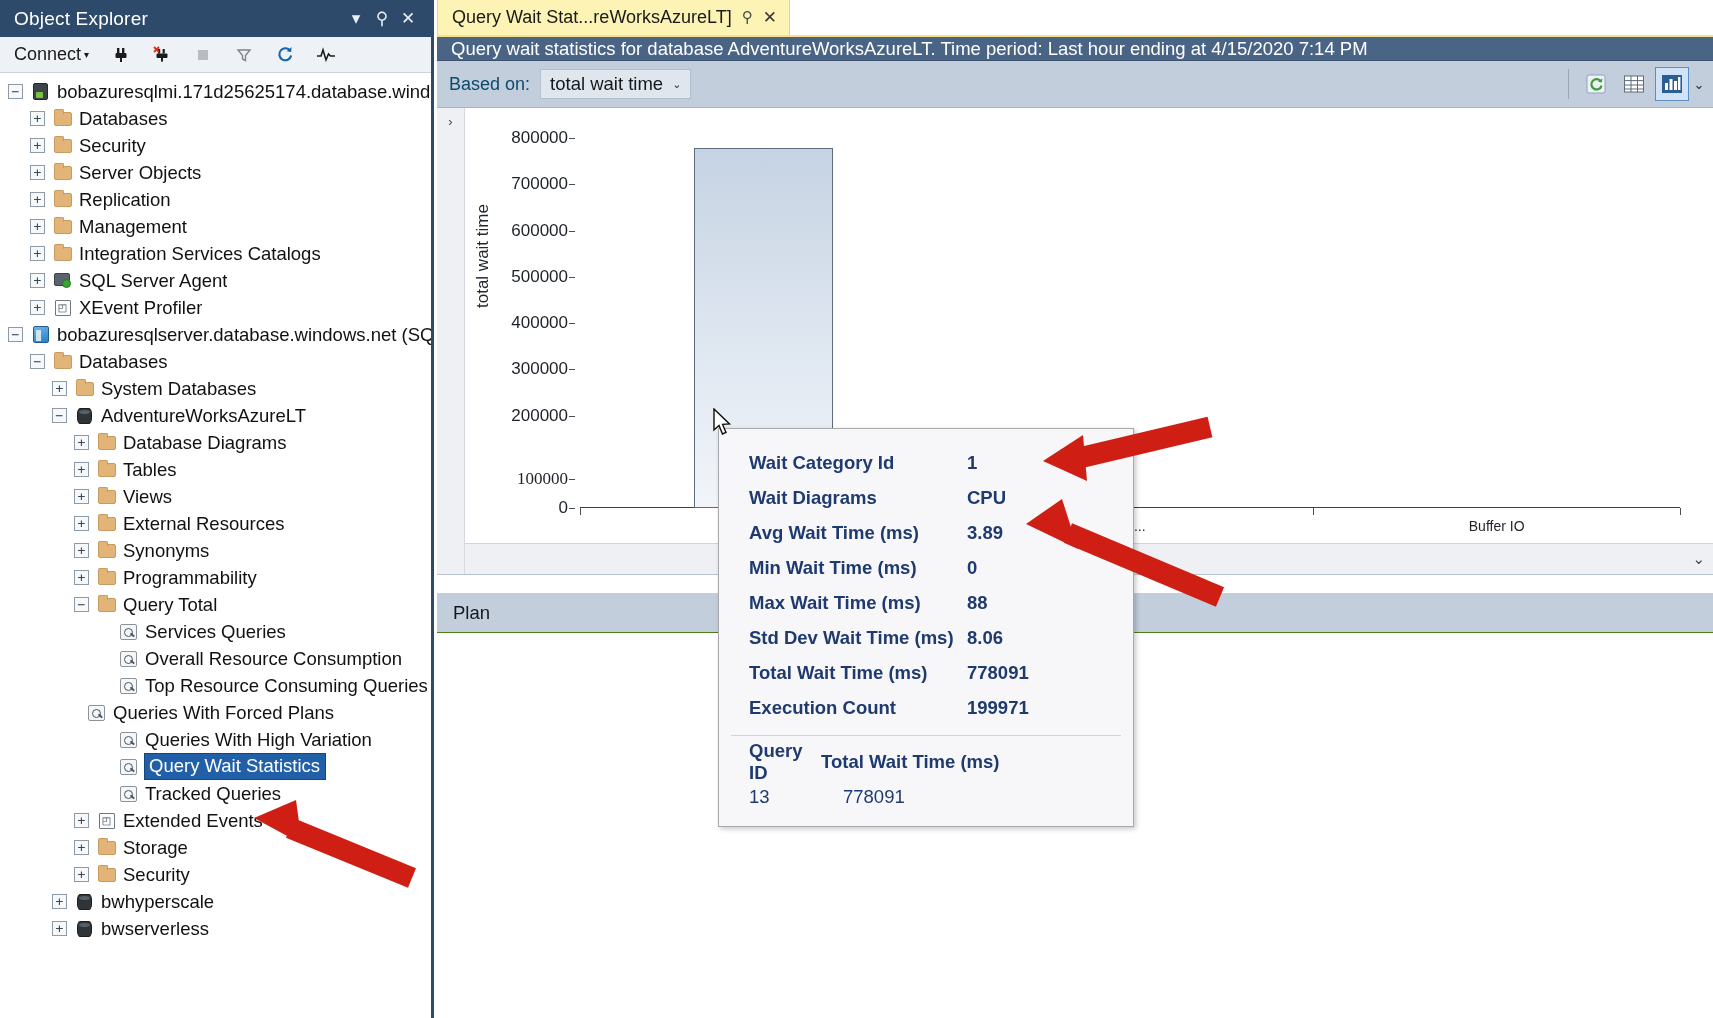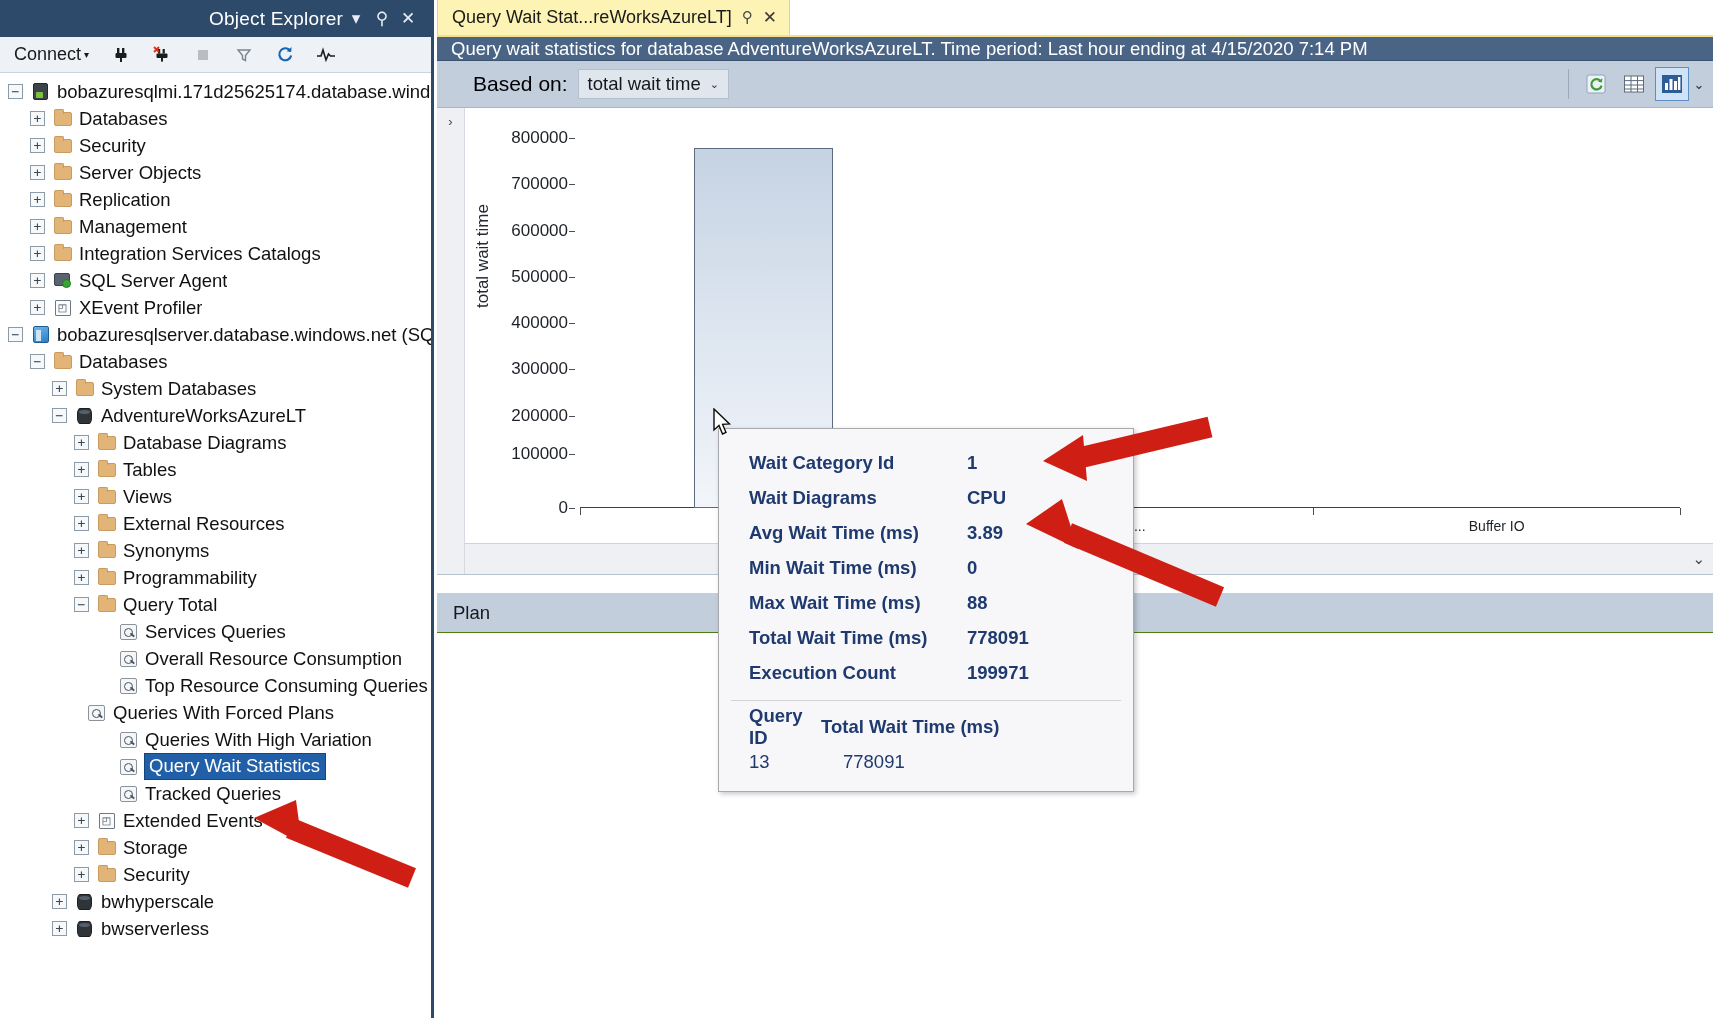--- a/index.html
+++ b/index.html
@@ -20,21 +20,21 @@
     border-right: 3px solid #2d4a6b;
   }
   .oe-titlebar {
     height: 37px;
     background: #2d4a6b;
     color: #ffffff;
     display: flex; align-items: center;
     padding: 0 10px 0 14px;
     font-size: 19px;
   }
-  .oe-title-text { flex: 1; letter-spacing: .2px; text-align: right; }
+  .oe-title-text { flex: 1; letter-spacing: .2px; }
   .oe-title-btn {
     width: 26px; text-align: center;
     font-size: 17px; color: #e8eef5; cursor: default;
   }
   .oe-toolbar {
     height: 36px;
     background: #eef1f5;
     border-bottom: 1px solid #ccd3dc;
     display: flex; align-items: center;
     padding: 0 6px 0 10px;
@@ -185,21 +185,21 @@
     color: #ffffff; display: flex; align-items: center;
     padding-left: 14px; font-size: 18.5px;
     border-bottom: 1px solid #3b5270;
   }
   .doc-toolbar {
     height: 47px; background: #c3cedd;
     display: flex; align-items: center;
     padding: 0 6px 0 12px;
     border-bottom: 1px solid #a8b5c7;
   }
-  .basedon-label { font-size: 21px; color: #000000; margin-right: 10px; margin-left: 24px; }
+  .basedon-label { font-size: 18px; color: #0c4a6e; margin-right: 10px; }
   .basedon-select {
     height: 30px; background: #dfe6ee;
     border: 1px solid #b3bfcd;
     display: flex; align-items: center; gap: 9px;
     padding: 0 9px; font-size: 18.5px; color: #15181c;
   }
   .sel-caret { font-size: 11px; color: #333; }
   .tb-spacer { flex: 1; }
   .tb-divider { width: 1px; height: 30px; background: #9aa8ba; margin: 0 8px; }
   .chart-tb-btn {
@@ -643,21 +643,21 @@
     </div>
 
     <div class="chart-panel">
       <div class="chart-gutter">
         <span>›</span>
       </div>
       <div class="chart-canvas">
         <div class="y-axis-title">total wait time</div>
         <div id="yticks">
             <div class="ytick" style="top: 400px; left: 3px;">0</div>
-            <div class="ytick" style="top: 346px; left: 3px;">100000</div>
+            <div class="ytick" style="top: 371px; left: 3px; font-family: Liberation Serif, serif;">100000</div>
             <div class="ytick" style="top: 307.5px; left: 3px;">200000</div>
             <div class="ytick" style="top: 261.25px; left: 3px;">300000</div>
             <div class="ytick" style="top: 215px; left: 3px;">400000</div>
             <div class="ytick" style="top: 168.75px; left: 3px;">500000</div>
             <div class="ytick" style="top: 122.5px; left: 3px;">600000</div>
             <div class="ytick" style="top: 76.25px; left: 3px;">700000</div>
             <div class="ytick" style="top: 30px; left: 3px;">800000</div>
           </div>
         <div id="plot">
             <div class="plot-frame" style="left: 115px; top: 30px; width: 1100px; height: 370px;"></div>
@@ -697,20 +697,24 @@
         </div>
         <div class="tt-row">
           <span class="tt-key">Min Wait Time (ms)</span>
           <span class="tt-val">0</span>
         </div>
         <div class="tt-row">
           <span class="tt-key">Max Wait Time (ms)</span>
           <span class="tt-val">88</span>
         </div>
         <div class="tt-row">
+          <span class="tt-key">Std Dev Wait Time (ms)</span>
+          <span class="tt-val">8.06</span>
+        </div>
+        <div class="tt-row">
           <span class="tt-key">Total Wait Time (ms)</span>
           <span class="tt-val">778091</span>
         </div>
         <div class="tt-row">
           <span class="tt-key">Execution Count</span>
           <span class="tt-val">199971</span>
         </div>
       </div>
     <div class="tt-sep"></div>
     <div class="tt-qrow">

